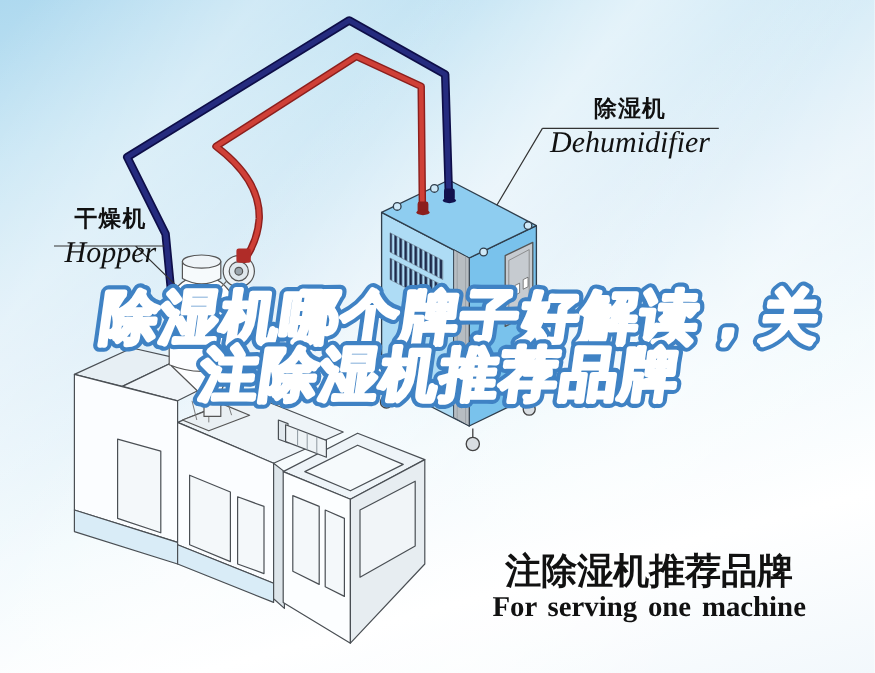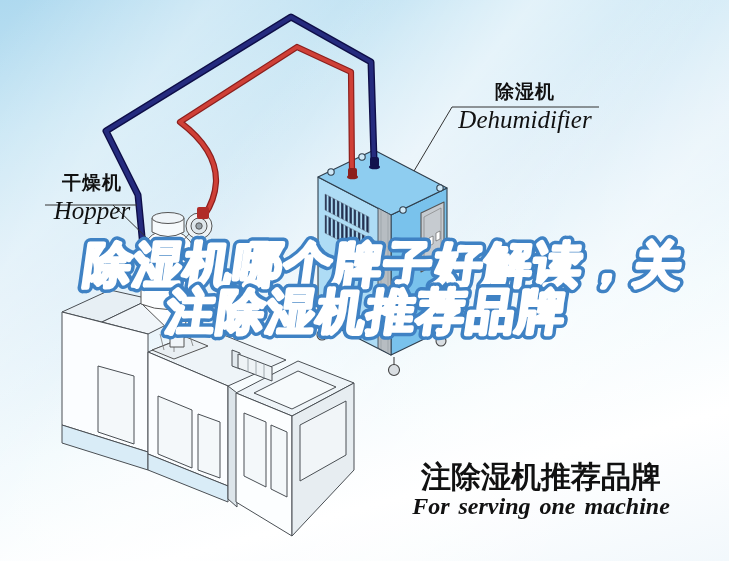--- a/index.html
+++ b/index.html
@@ -10,21 +10,21 @@
   .streak{position:absolute;width:300px;height:1200px;top:-300px;
     background:linear-gradient(to right,rgba(255,255,255,0),rgba(255,255,255,.5),rgba(255,255,255,0));
     transform:rotate(38deg);}
   .s1{left:150px;} .s2{left:430px;opacity:.8;} .s3{left:-170px;opacity:.7;}
   svg{position:absolute;inset:0;}
   .label{position:absolute;text-align:center;color:#111;}
   .label .zh{font-weight:bold;font-size:19px;letter-spacing:1px;line-height:30px;}
   .label .en{font-family:"Liberation Serif",serif;font-size:25px;line-height:26px;font-style:italic;}
   .caption{position:absolute;text-align:center;color:#111;}
   .caption .zh{font-weight:bold;font-size:30px;line-height:33px;}
-  .caption .en{font-family:"Liberation Serif",serif;font-weight:bold;font-size:24px;line-height:27px;word-spacing:3px;font-style:italic;}
+  .caption .en{font-family:"Liberation Serif",serif;font-weight:bold;font-size:24px;line-height:27px;word-spacing:3px;}
   .wm-outline{fill:#ffffff;stroke:#3f82c4;stroke-width:10.5;paint-order:stroke;stroke-linejoin:round;}
   .wm-core{fill:#ffffff;stroke:#ffffff;stroke-width:3.5;stroke-linejoin:round;}
   .wm{font-size:48px;font-weight:bold;letter-spacing:2px;}
 </style>
 </head>
 <body>
 
 <div class="stage">
   <div class="bg"></div>
   <div class="streak s1"></div>

